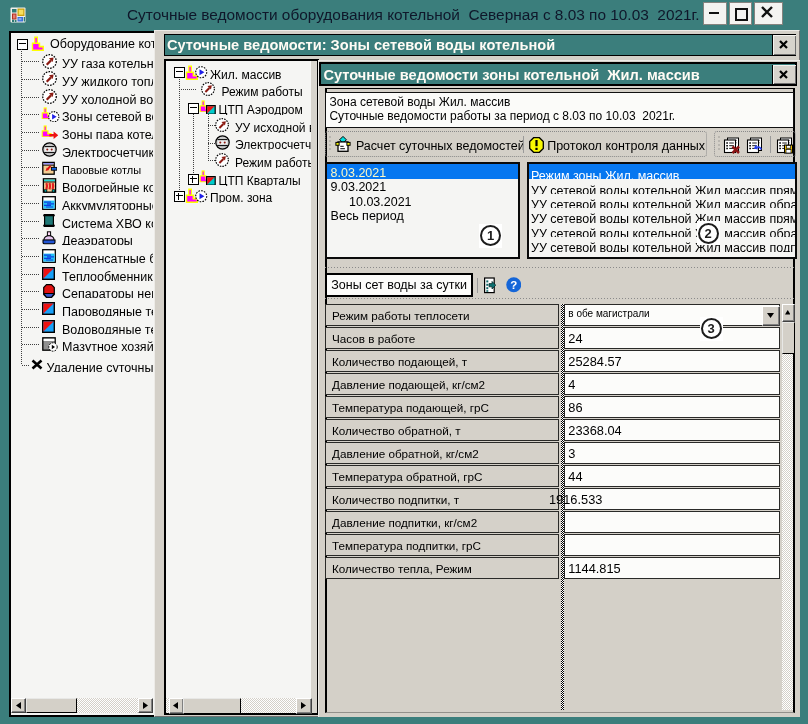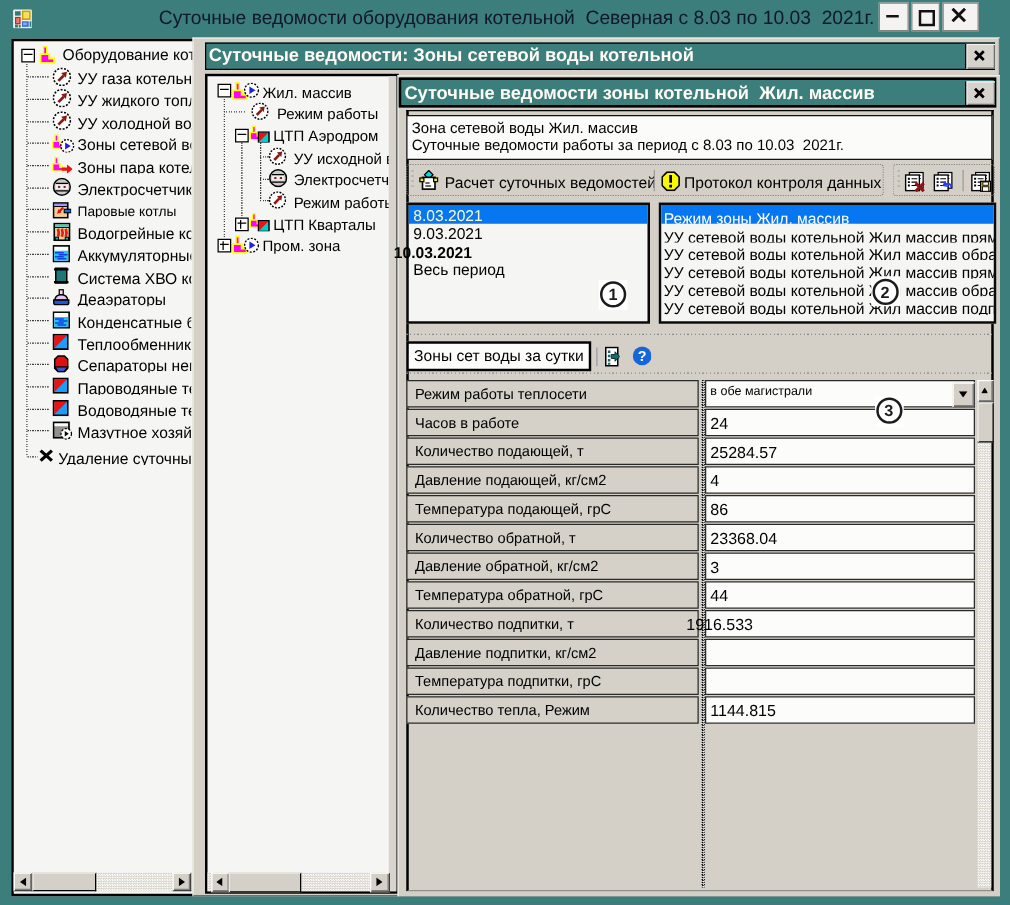--- a/index.html
+++ b/index.html
@@ -377,21 +377,21 @@
       <path d="M6.2 6 H10.8 M6.2 8.7 H10.8 M6.2 11.4 H10.8"></path>
     </g>
 <rect x="8.5" y="8" width="8" height="8" fill="#F7C800" stroke="#000" stroke-width="1"></rect>
     <rect x="10.3" y="8.6" width="4.4" height="2.6" fill="#fff" stroke="#000" stroke-width="0.7"></rect>
     <rect x="10" y="12.4" width="5" height="3.6" fill="#fff" stroke="#000" stroke-width="0.7"></rect>
   </svg>
 <div class="a" style="left:325px;top:162px;width:194.5px;height:96.5px;background:#F5F5F3;border:2px solid #0A0A0A;box-sizing:border-box;overflow:hidden;"></div>
 <div class="a" style="left:327px;top:164.2px;width:190.5px;height:14.6px;background:#0677F0;"></div>
 <div class="tx" style="left:330.6px;top:165.8px;font-size:12.5px;color:#fef9c3;">8.03.2021</div>
 <div class="tx" style="left:330.6px;top:180.3px;font-size:12.5px;">9.03.2021</div>
-<div class="tx" style="left:315px;top:194.8px;font-size:12.5px;font-weight:bold;">10.03.2021</div>
+<div class="tx" style="left:349px;top:194.8px;font-size:12.5px;">10.03.2021</div>
 <div class="tx" style="left:330.6px;top:209.2px;font-size:12.5px;">Весь период</div>
 <div class="a" style="left:527px;top:162px;width:269.5px;height:96.5px;background:#F5F5F3;border:2px solid #0A0A0A;box-sizing:border-box;overflow:hidden;"></div>
 <div class="a" style="left:529px;top:164.2px;width:265.5px;height:14.6px;background:#0677F0;"></div>
 <div class="a" style="left:531px;top:166px;width:263px;height:13px;overflow:hidden;"><span style="font-size:12.5px;white-space:pre;color:#fff;">Режим зоны Жил. массив</span></div>
 <div class="a" style="left:531px;top:180.5px;width:264px;height:13.5px;overflow:hidden;"><span style="font-size:12.5px;white-space:pre;">УУ сетевой воды котельной Жил массив прямая</span></div>
 <div class="a" style="left:531px;top:194.95px;width:264px;height:13.5px;overflow:hidden;"><span style="font-size:12.5px;white-space:pre;">УУ сетевой воды котельной Жил массив обратн</span></div>
 <div class="a" style="left:531px;top:209.4px;width:264px;height:13.5px;overflow:hidden;"><span style="font-size:12.5px;white-space:pre;">УУ сетевой воды котельной Жил массив прямая</span></div>
 <div class="a" style="left:531px;top:223.85px;width:264px;height:13.5px;overflow:hidden;"><span style="font-size:12.5px;white-space:pre;">УУ сетевой воды котельной Жил массив обратн</span></div>
 <div class="a" style="left:531px;top:238.3px;width:264px;height:13.5px;overflow:hidden;"><span style="font-size:12.5px;white-space:pre;">УУ сетевой воды котельной Жил массив подпит</span></div>
 <div class="patch" style="left:479px;top:223.5px;"></div>

